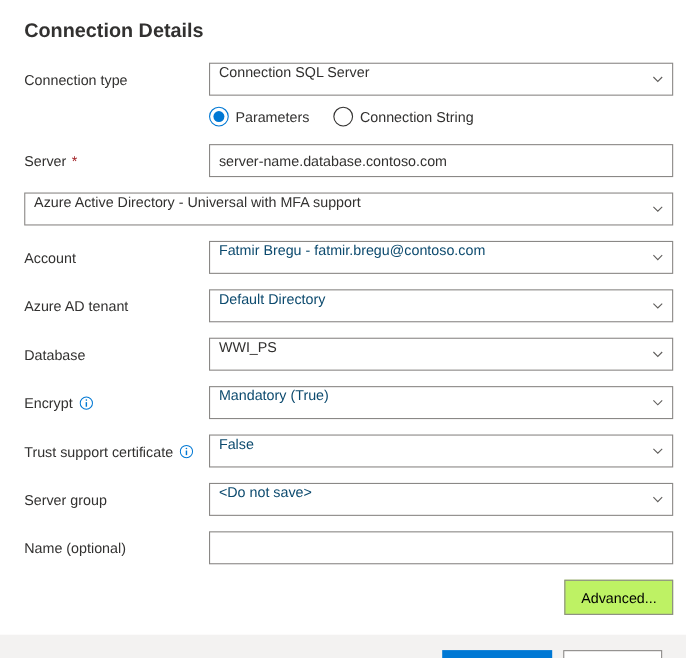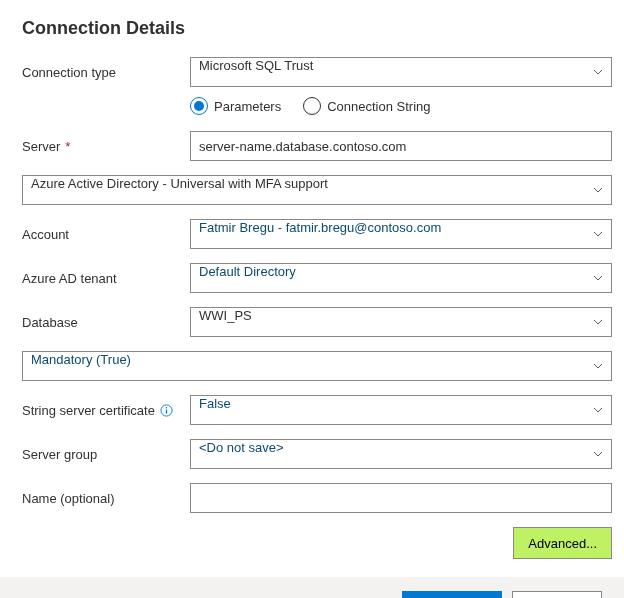--- a/index.html
+++ b/index.html
@@ -134,21 +134,21 @@
   </style>
 </head>
 <body>
 
 <div class="dialog">
   <div class="title">Connection Details</div>
 
   <div class="row">
     <div class="label-col">Connection type</div>
     <div class="input-col">
-      <div class="text-input select">Microsoft SQL Trust</div>
+      <div class="text-input select">Connection SQL Server</div>
       <span class="chevron">
         <svg width="12" height="12" viewBox="0 0 12 12">
             <path d="M2 4l4 4 4-4" stroke="#605e5c" stroke-width="1" fill="none"></path>
           </svg>
       </span>
     </div>
   </div>
 
   <div class="radio-row">
     <div class="radio-item">
@@ -214,42 +214,52 @@
       <div class="text-input select">WWI_PS</div>
       <span class="chevron">
         <svg width="12" height="12" viewBox="0 0 12 12">
             <path d="M2 4l4 4 4-4" stroke="#605e5c" stroke-width="1" fill="none"></path>
           </svg>
       </span>
     </div>
   </div>
 
   <div class="row">
-    <div class="input-col">
-      <div class="text-input select text-disabled">Mandatory (True)</div>
-      <span class="chevron">
-        <svg width="12" height="12" viewBox="0 0 12 12">
-            <path d="M2 4l4 4 4-4" stroke="#605e5c" stroke-width="1" fill="none"></path>
-          </svg>
-      </span>
-    </div>
-  </div>
-
-  <div class="row">
     <div class="label-col">
-      <span>String server certificate</span>
+      <span>Encrypt</span>
       <span class="info-icon">
         <svg width="13" height="13" viewBox="0 0 14 14">
             <circle cx="7" cy="7" r="6" stroke="#0078d4" fill="none" stroke-width="1"></circle>
             <circle cx="7" cy="4" r="0.8" fill="#0078d4"></circle>
             <rect x="6.3" y="6" width="1.4" height="4.5" fill="#0078d4"></rect>
           </svg>
       </span>
     </div>
     <div class="input-col">
+      <div class="text-input select text-disabled">Mandatory (True)</div>
+      <span class="chevron">
+        <svg width="12" height="12" viewBox="0 0 12 12">
+            <path d="M2 4l4 4 4-4" stroke="#605e5c" stroke-width="1" fill="none"></path>
+          </svg>
+      </span>
+    </div>
+  </div>
+
+  <div class="row">
+    <div class="label-col">
+      <span>Trust support certificate</span>
+      <span class="info-icon">
+        <svg width="13" height="13" viewBox="0 0 14 14">
+            <circle cx="7" cy="7" r="6" stroke="#0078d4" fill="none" stroke-width="1"></circle>
+            <circle cx="7" cy="4" r="0.8" fill="#0078d4"></circle>
+            <rect x="6.3" y="6" width="1.4" height="4.5" fill="#0078d4"></rect>
+          </svg>
+      </span>
+    </div>
+    <div class="input-col">
       <div class="text-input select text-disabled">False</div>
       <span class="chevron">
         <svg width="12" height="12" viewBox="0 0 12 12">
             <path d="M2 4l4 4 4-4" stroke="#605e5c" stroke-width="1" fill="none"></path>
           </svg>
       </span>
     </div>
   </div>
 
   <div class="row">

